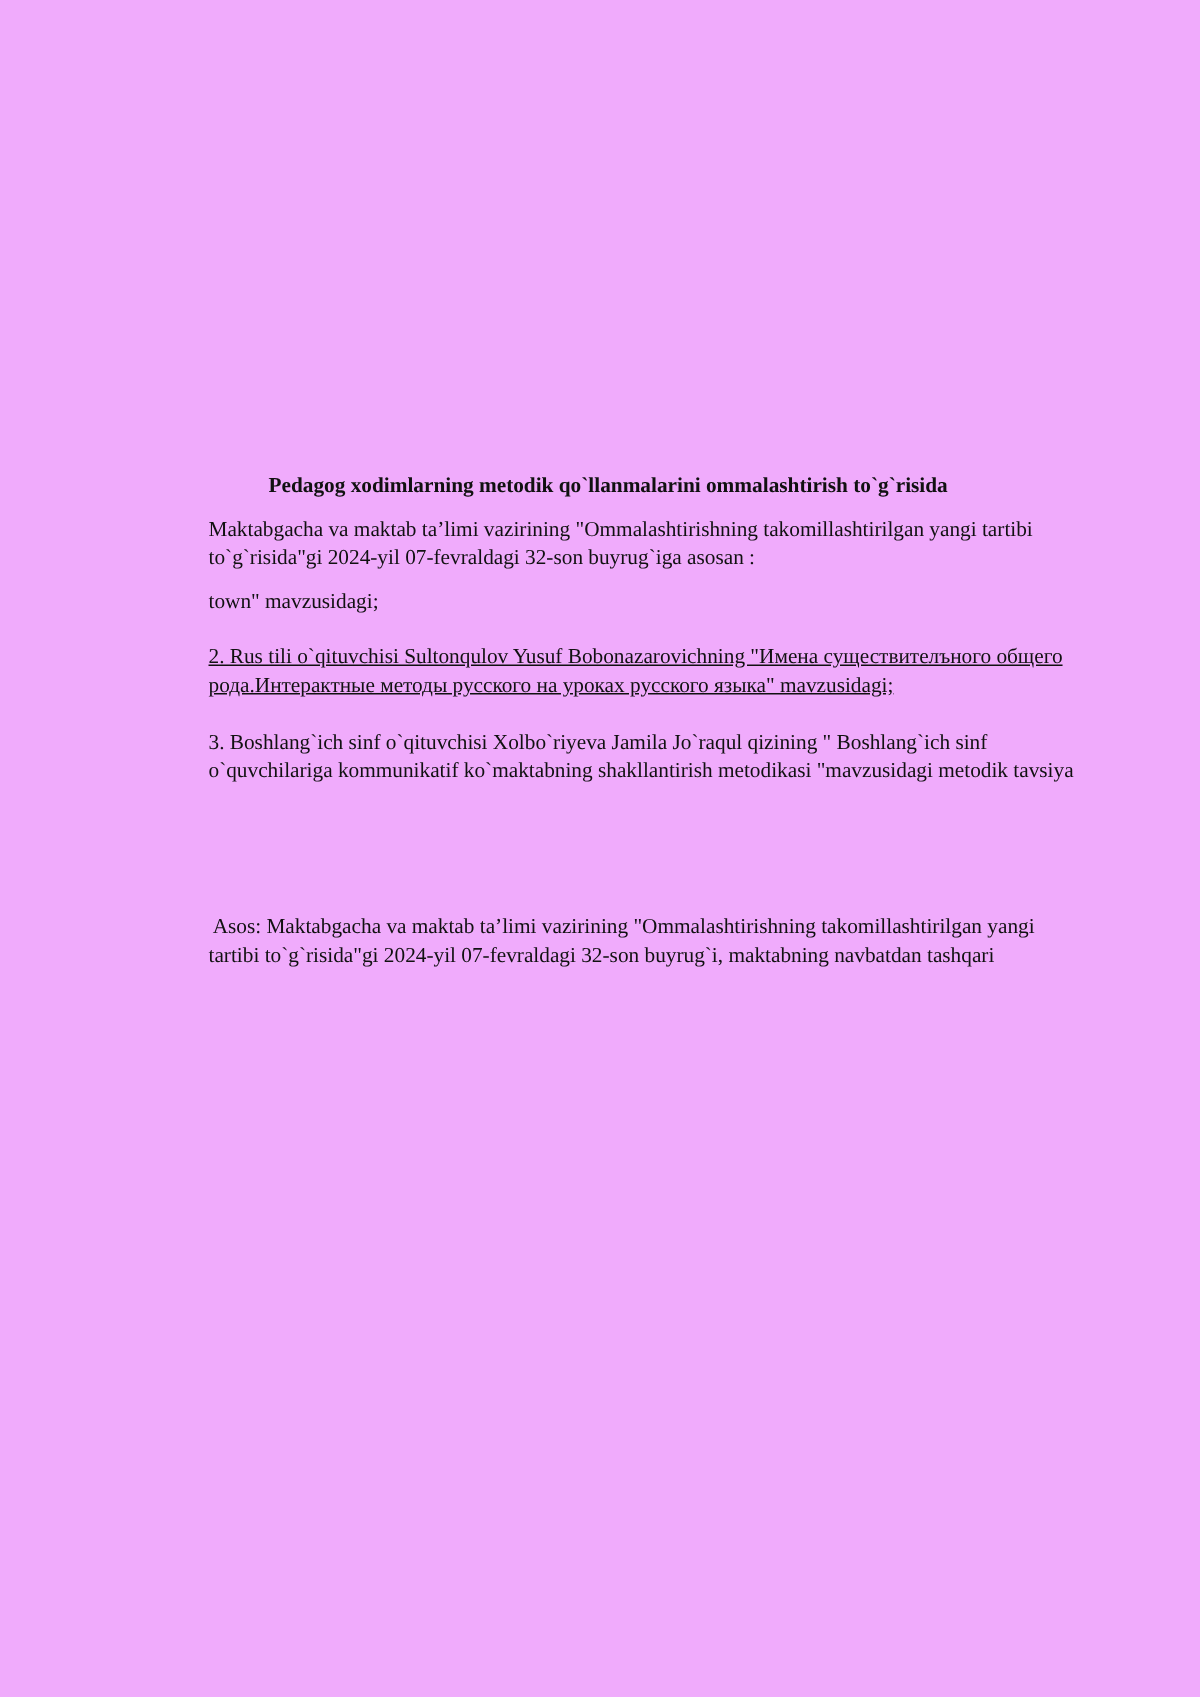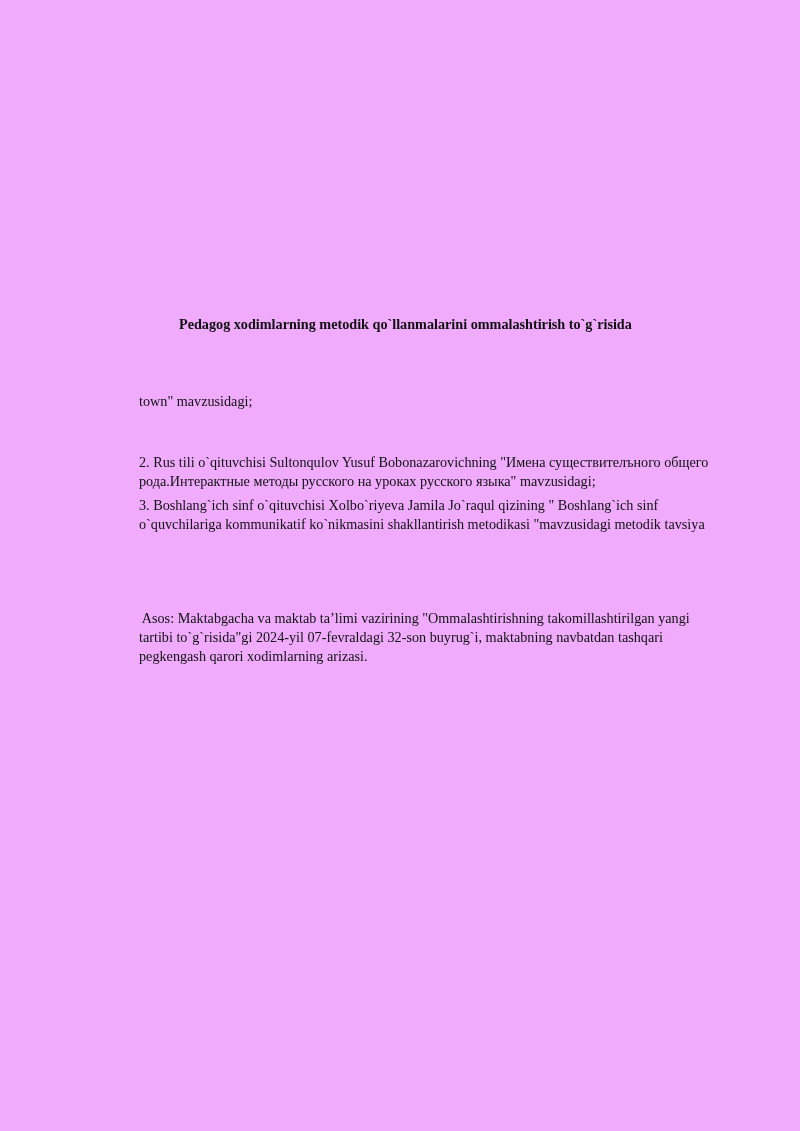--- a/index.html
+++ b/index.html
@@ -19,34 +19,37 @@
     }
     .line { display: block; white-space: nowrap; }
   </style>
 </head>
 <body>
 
 <div class="page">
 
   <div class="title">Pedagog xodimlarning metodik qo`llanmalarini ommalashtirish to`g`risida</div>
 
+  <p class="para" style="top:344px;">
+    <span class="line">Maktabgacha va maktab ta’limi vazirining   "Ommalashtirishning takomillashtirilgan yangi tartibi</span>
+    <span class="line">to`g`risida"gi 2024-yil 07-fevraldagi 32-son buyrug`iga asosan :</span>
+  </p>
 
   <p class="para" style="top:392px;">
     <span class="line">town" mavzusidagi;</span>
   </p>
 
-  <p class="para" style="top:453px;">
+  <p class="para" style="top:429px;text-decoration:underline;">
     <span class="line">2. Rus tili o`qituvchisi Sultonqulov Yusuf Bobonazarovichning "Имена существителъного общего</span>
     <span class="line">рода.Интерактные методы русского на уроках русского языка" mavzusidagi;</span>
   </p>
 
-  <p class="para" style="top:496px;">
+  <p class="para" style="top:486px;">
     <span class="line">3. Boshlang`ich sinf o`qituvchisi Xolbo`riyeva Jamila Jo`raqul qizining " Boshlang`ich sinf</span>
-    <span class="line">o`quvchilariga kommunikatif ko`nikmasini shakllantirish metodikasi "mavzusidagi metodik tavsiya</span>
+    <span class="line">o`quvchilariga kommunikatif ko`maktabning shakllantirish metodikasi "mavzusidagi metodik tavsiya</span>
   </p>
 
   <p class="para" style="top:609px;font-family:Liberation Serif, serif;">
     <span class="line" style="white-space:pre;"> Asos: Maktabgacha va maktab ta’limi vazirining "Ommalashtirishning takomillashtirilgan yangi</span>
     <span class="line">tartibi to`g`risida"gi 2024-yil 07-fevraldagi 32-son buyrug`i, maktabning navbatdan tashqari</span>
-    <span class="line">pegkengash qarori xodimlarning arizasi.</span>
   </p>
 
 </div>
 
 </body></html>

